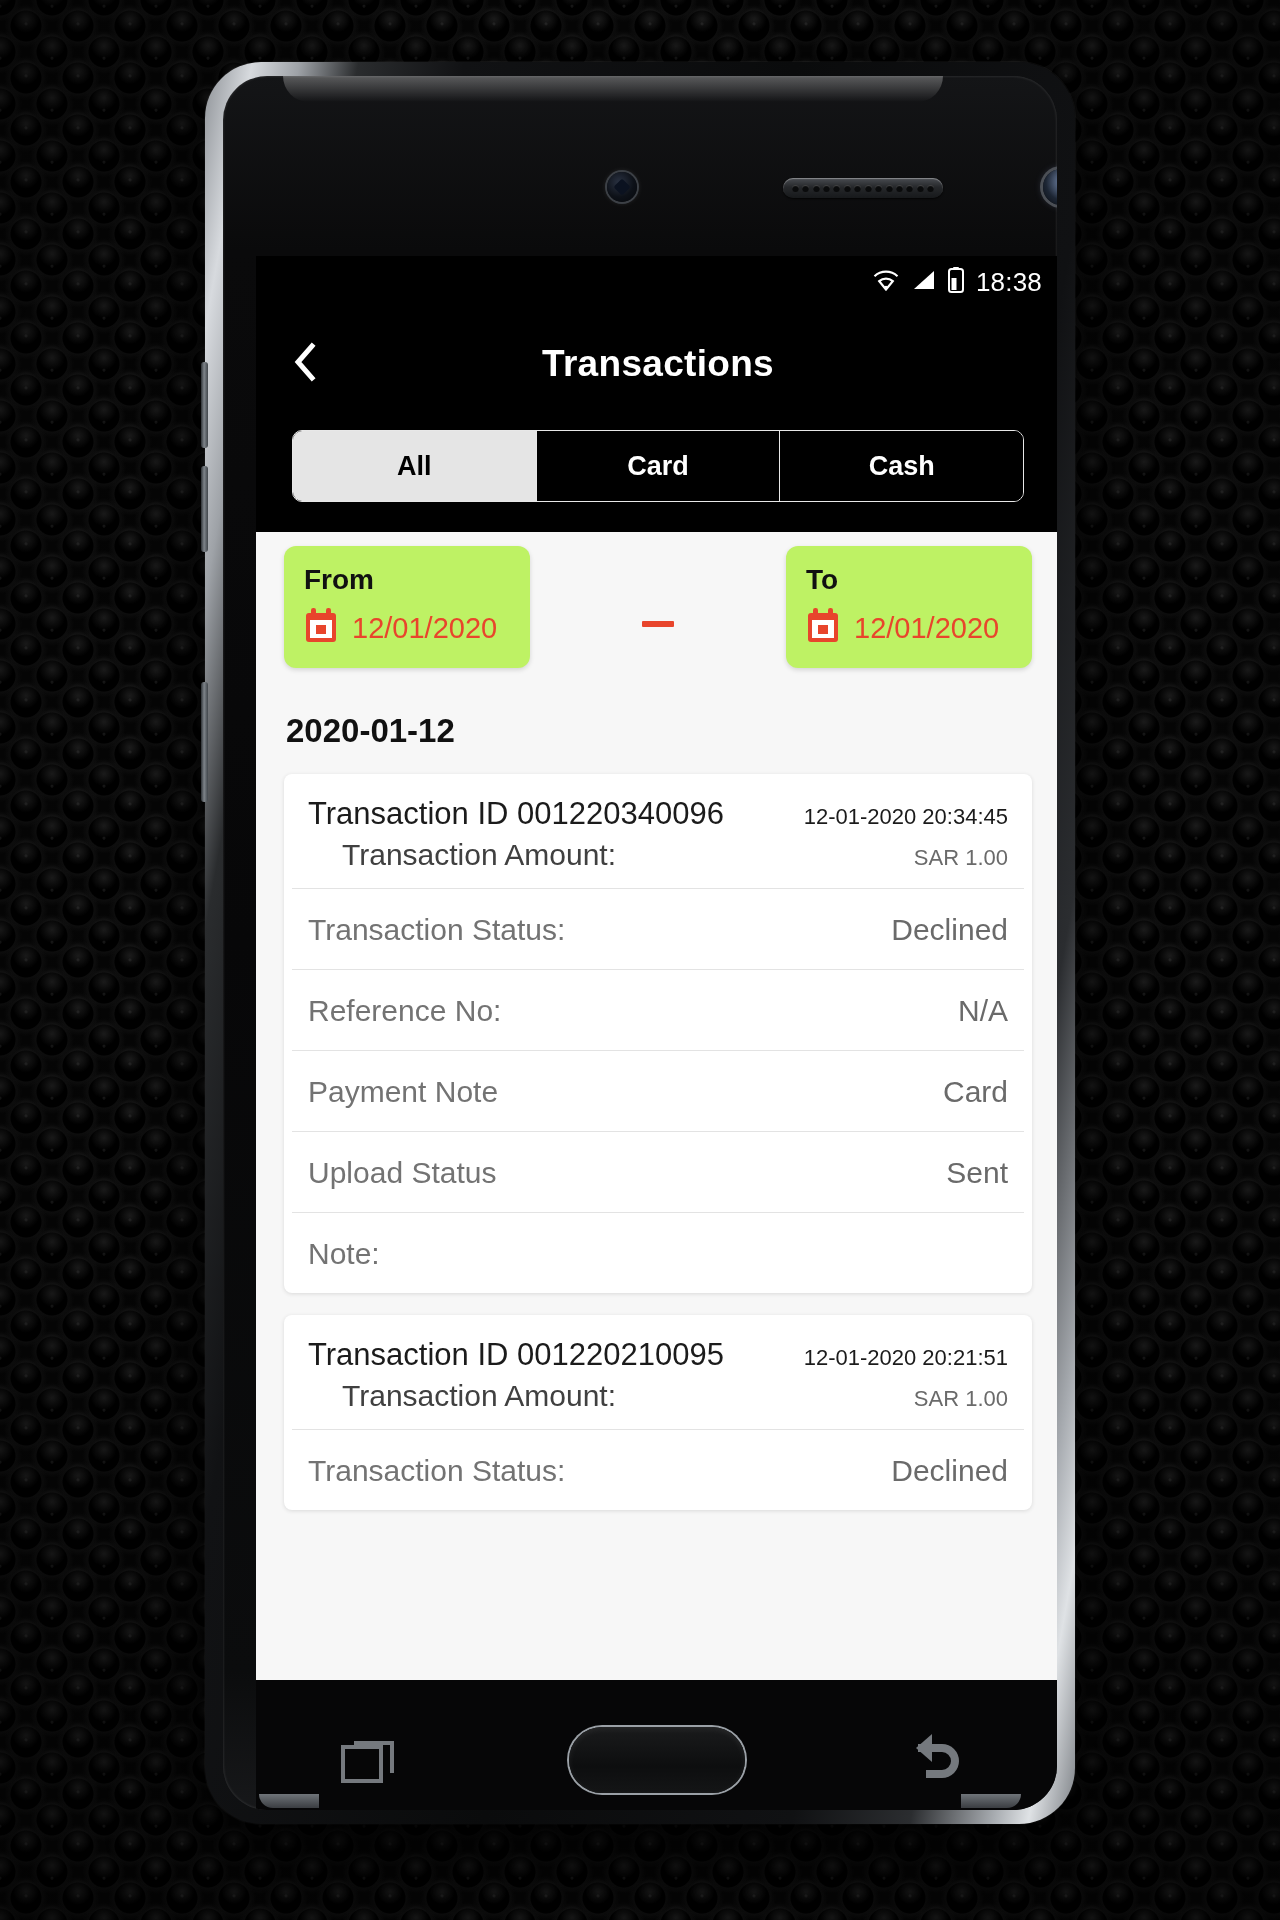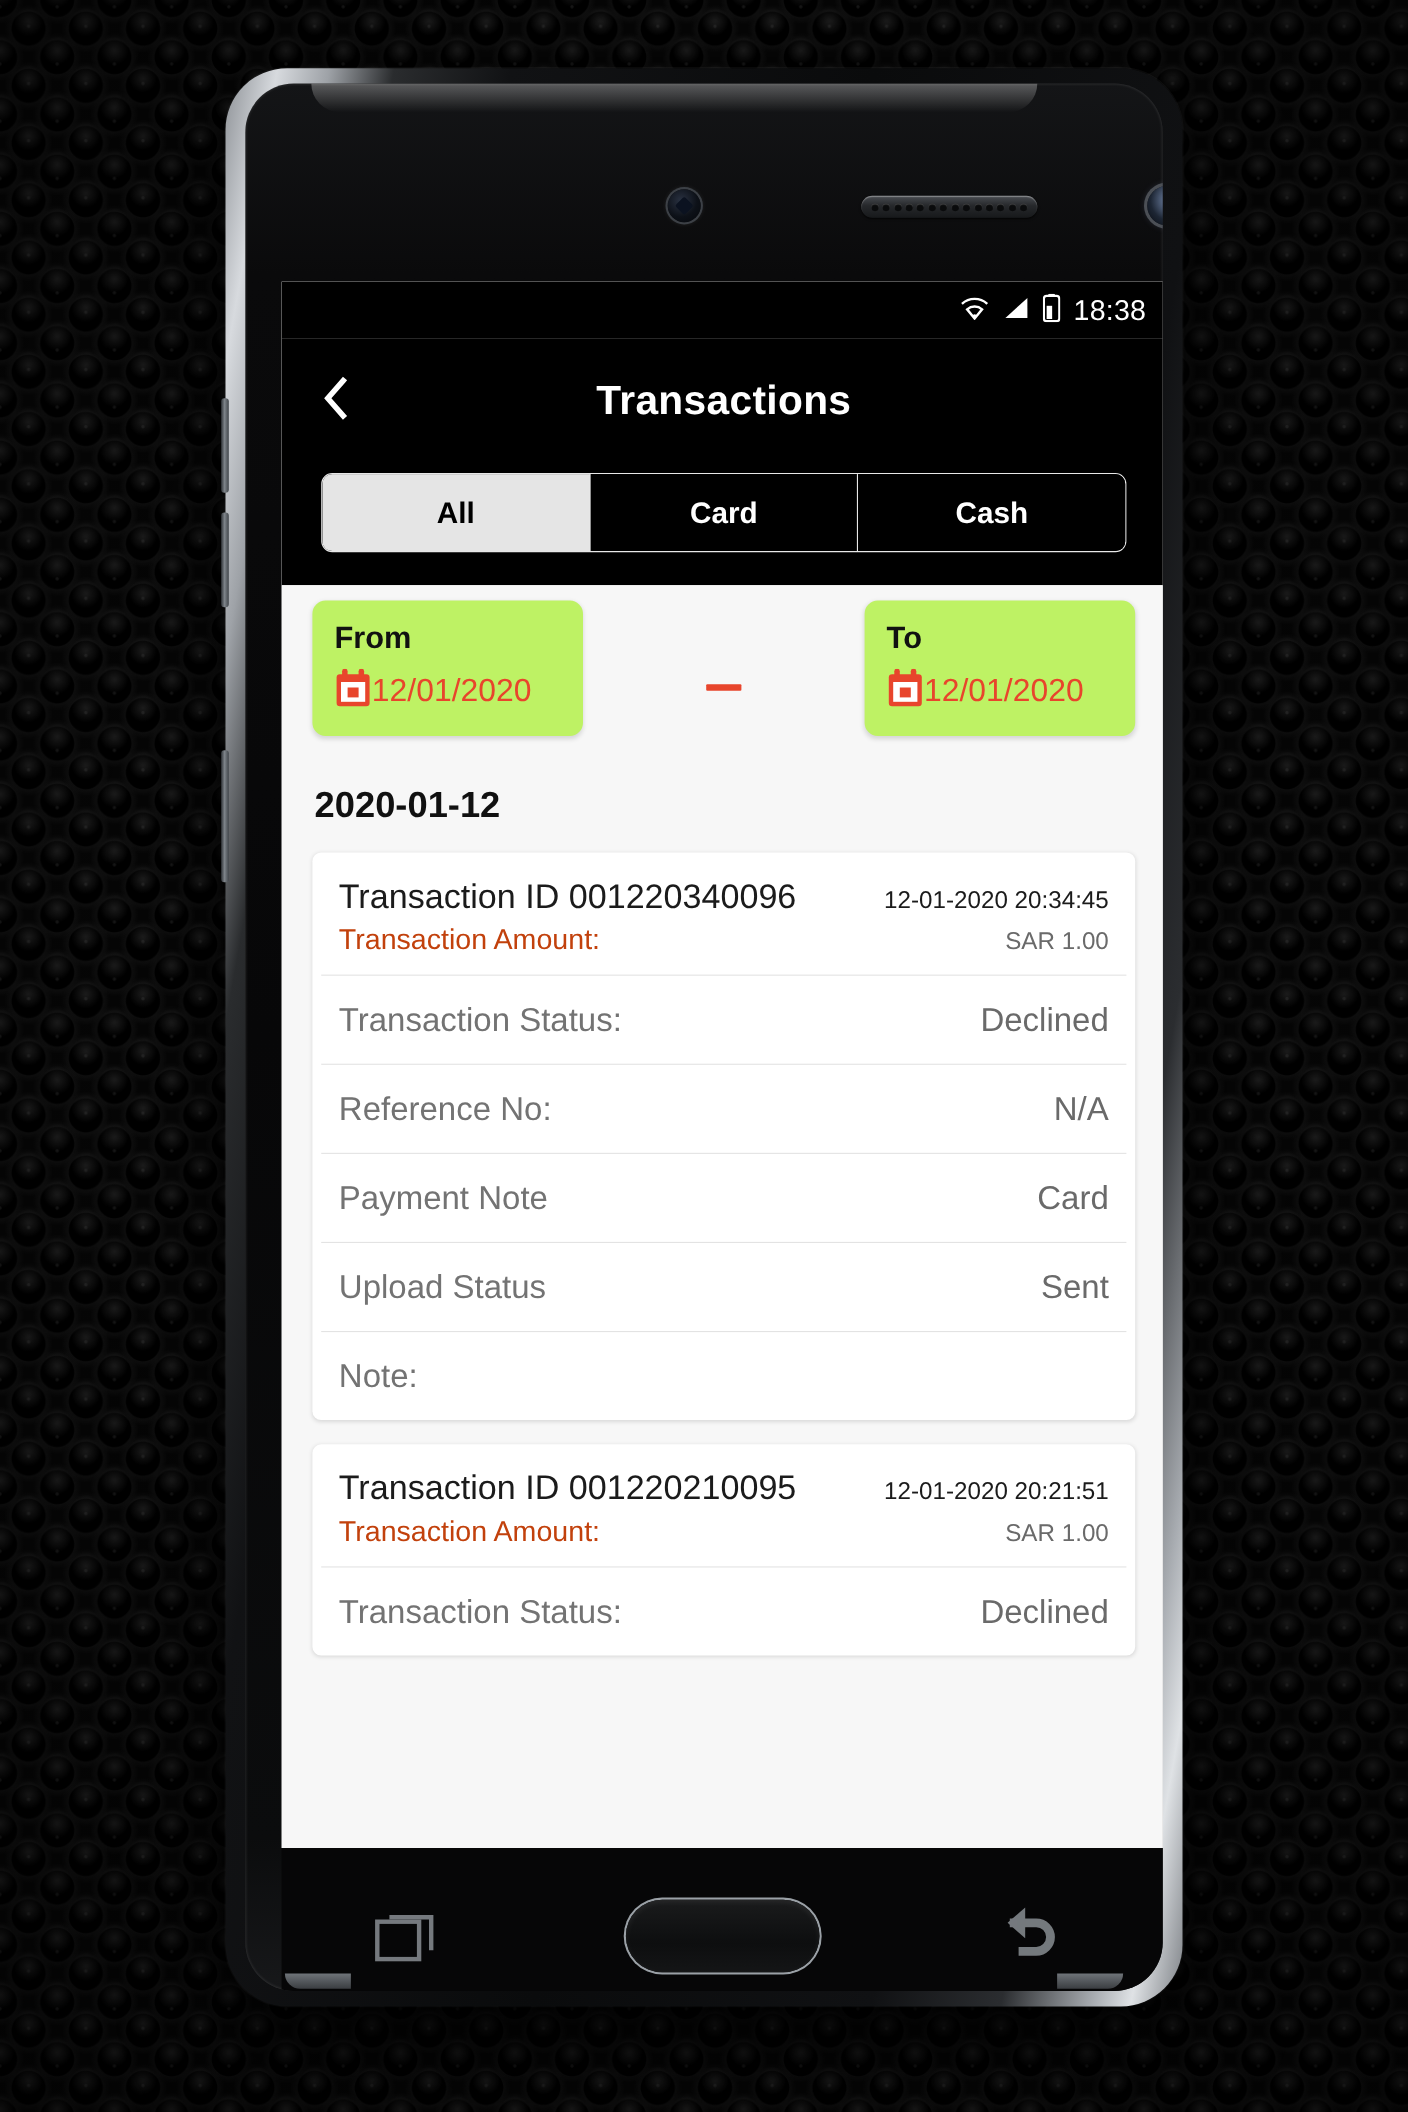--- a/index.html
+++ b/index.html
@@ -130,41 +130,41 @@
 
   
   #body{ background:#f7f7f7; padding:0 0 0 0; height:1188px; overflow:hidden; }
 
   #daterow{ display:flex; align-items:center; padding:14px 28px 0 28px; gap:0; }
   .datecard{
     width:246px; background:#bef264; border-radius:12px; padding:18px 20px 20px 20px;
     box-shadow:0 2px 5px rgba(0,0,0,0.14); cursor:pointer;
   }
   .datecard .dc-label{ font-size:28px; font-weight:700; color:#111; margin-bottom:12px; }
-  .dc-value-row{ display:flex; align-items:center; }
+  .dc-value-row{ display:flex; align-items:center; gap:14px; }
   .dc-value{ font-size:29px; color:#e8452c; }
   .dash{
     flex:1; display:flex; align-items:center; justify-content:center; padding-top:34px;
   }
   .dash i{ display:block; width:32px; height:6px; background:#e8452c; border-radius:1px; }
 
   #day-header{ font-size:33px; font-weight:700; color:#111; padding:44px 0 24px 30px; }
 
   .txcard{
     background:#fff; margin:0 28px 22px 28px; border-radius:8px; padding:0 8px;
     box-shadow:0 1px 4px rgba(0,0,0,0.12);
   }
   .tx-head{ display:flex; align-items:baseline; padding:22px 16px 0 16px; }
   .tx-id{ font-size:31px; color:#1b1b1b; flex:1; }
   .tx-ts{ font-size:22px; color:#1b1b1b; }
   .tx-amount-row{
     display:flex; align-items:baseline; padding:6px 16px 16px 16px;
     border-bottom:1px solid #e3e3e3;
   }
-  .tx-amount-row .k{ font-size:26px; color:#c2410c; flex:1; }
+  .tx-amount-row .k{ font-size:30px; color:#404040; flex:1;margin-left:34px; }
   .tx-amount-row .v{ font-size:22px; color:#6a6a6a; }
   .tx-row{
     display:flex; align-items:baseline; padding:24px 16px 22px 16px;
     border-bottom:1px solid #e3e3e3;
   }
   .tx-row:last-child{ border-bottom:none; }
   .tx-row .k{ font-size:30px; color:#737373; flex:1; }
   .tx-row .v{ font-size:30px; color:#6a6a6a; }
 
   

